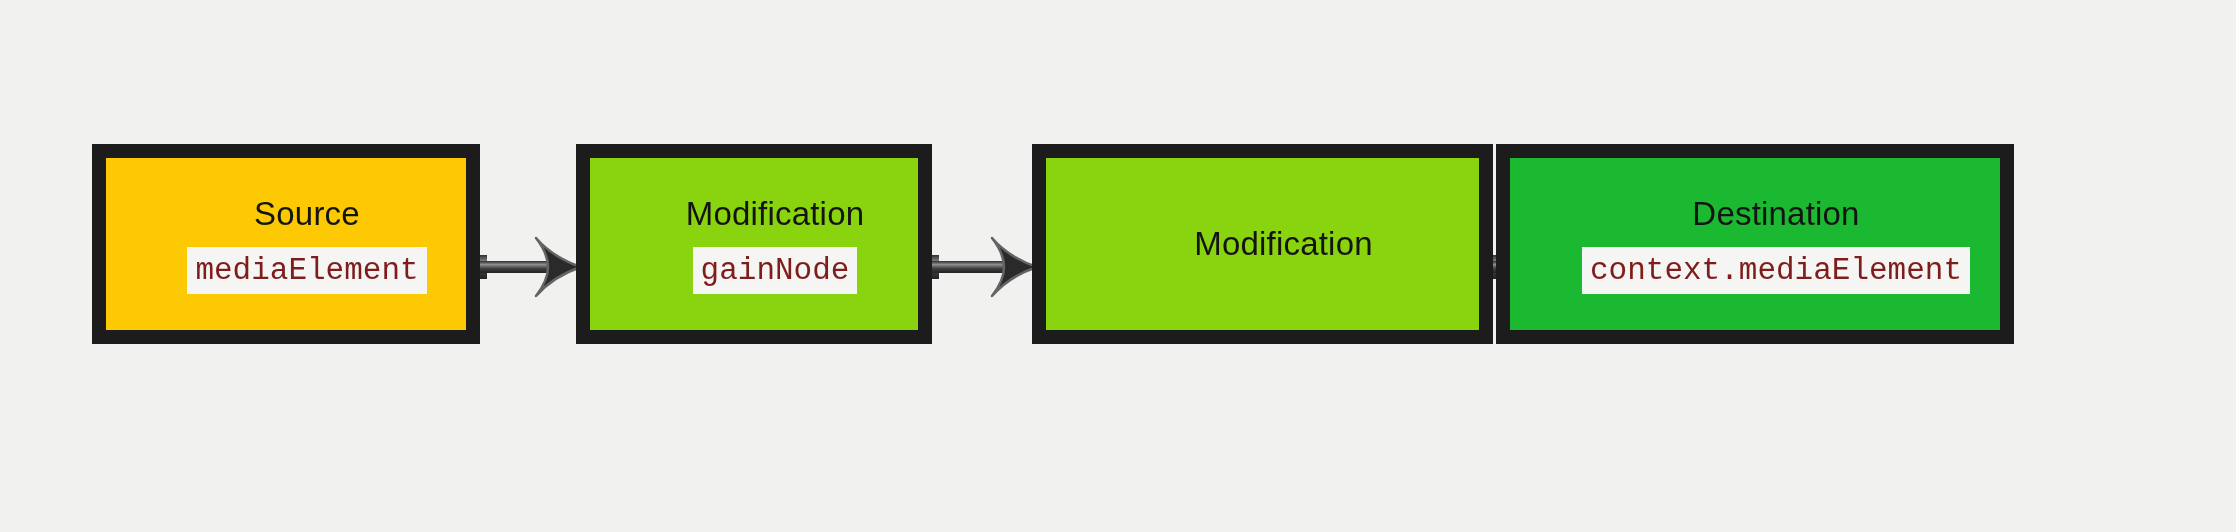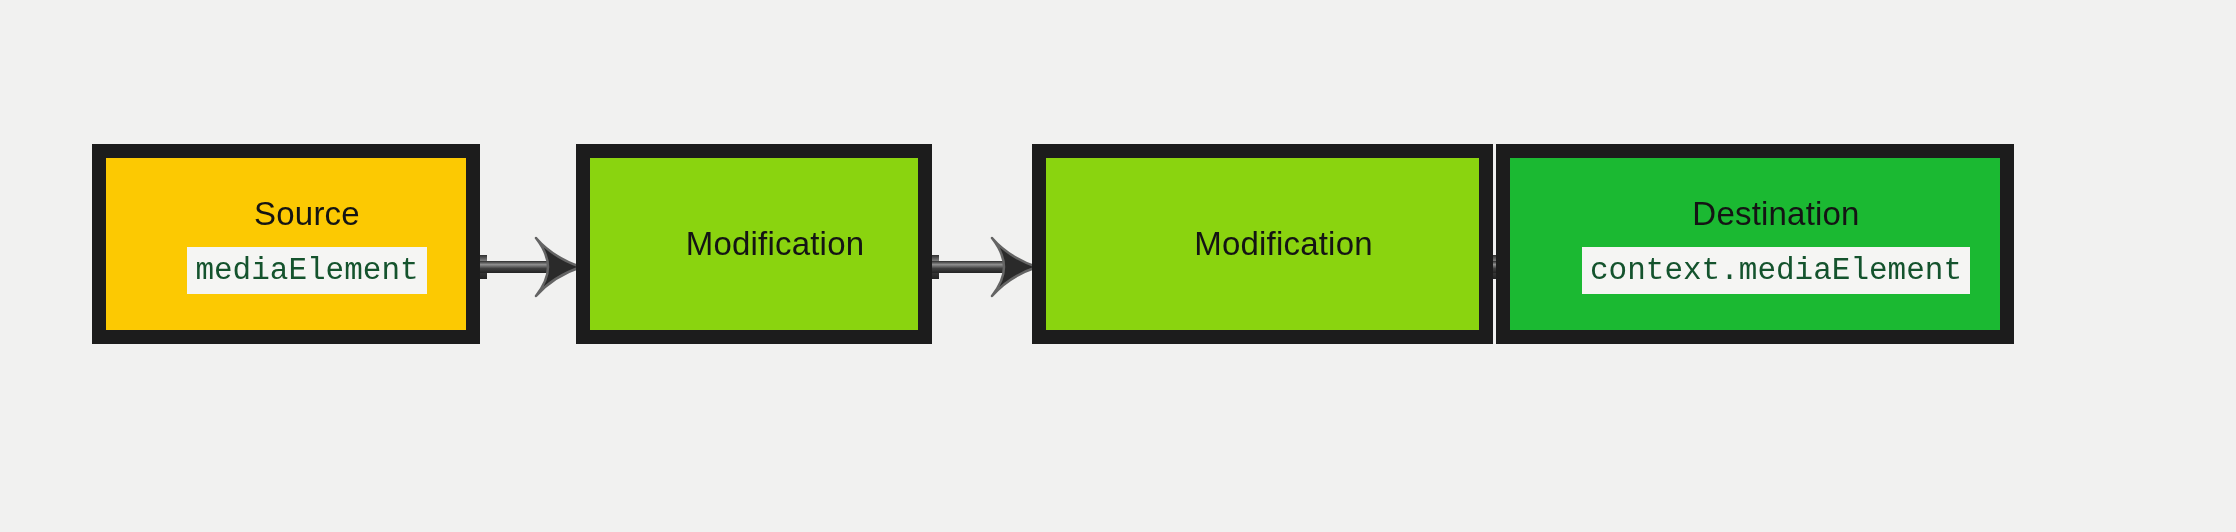--- a/index.html
+++ b/index.html
@@ -37,21 +37,21 @@
     font-size: 33px;
     line-height: 1.2;
     font-weight: 400;
     color: #141414;
     letter-spacing: 0.2px;
   }
   .node-code {
     display: inline-block;
     margin-top: 13px;
     background: #f5f5f3;
-    color: #14532d;
+    color: #7f1d1d;
     font-family: "Liberation Mono", "DejaVu Sans Mono", monospace;
     font-size: 31px;
     line-height: 35px;
     padding: 6px 8px;
     white-space: nowrap;
   }
   .arrow {
     position: absolute;
     top: 232px;
     height: 70px;
@@ -86,20 +86,21 @@
   <div class="arrow a1">
     <svg viewBox="0 0 102 70" preserveAspectRatio="none">
       <rect x="0" y="23" width="7" height="24" fill="url(#shaftG)"></rect>
       <rect x="0" y="29" width="72" height="12" fill="url(#shaftG)"></rect>
       <path d="M101,35 C86,30 70,22 56,6 C63,15 68,26 68,35 C68,44 63,55 56,64 C70,48 86,40 101,35 Z" fill="#2a2a2a" stroke="#646464" stroke-width="2.5" stroke-linejoin="round"></path>
     </svg>
   </div>
 
   <div class="node n2" style="background: rgb(138, 212, 15);">
     <div class="node-title">Modification</div>
+    <code class="node-code">gainNode</code>
   </div>
 
   <div class="arrow a2">
     <svg viewBox="0 0 106 70" preserveAspectRatio="none">
       <rect x="0" y="23" width="7" height="24" fill="url(#shaftG)"></rect>
       <rect x="0" y="29" width="76" height="12" fill="url(#shaftG)"></rect>
       <path d="M105,35 C90,30 74,22 60,6 C67,15 72,26 72,35 C72,44 67,55 60,64 C74,48 90,40 105,35 Z" fill="#2a2a2a" stroke="#646464" stroke-width="2.5" stroke-linejoin="round"></path>
     </svg>
   </div>
 

